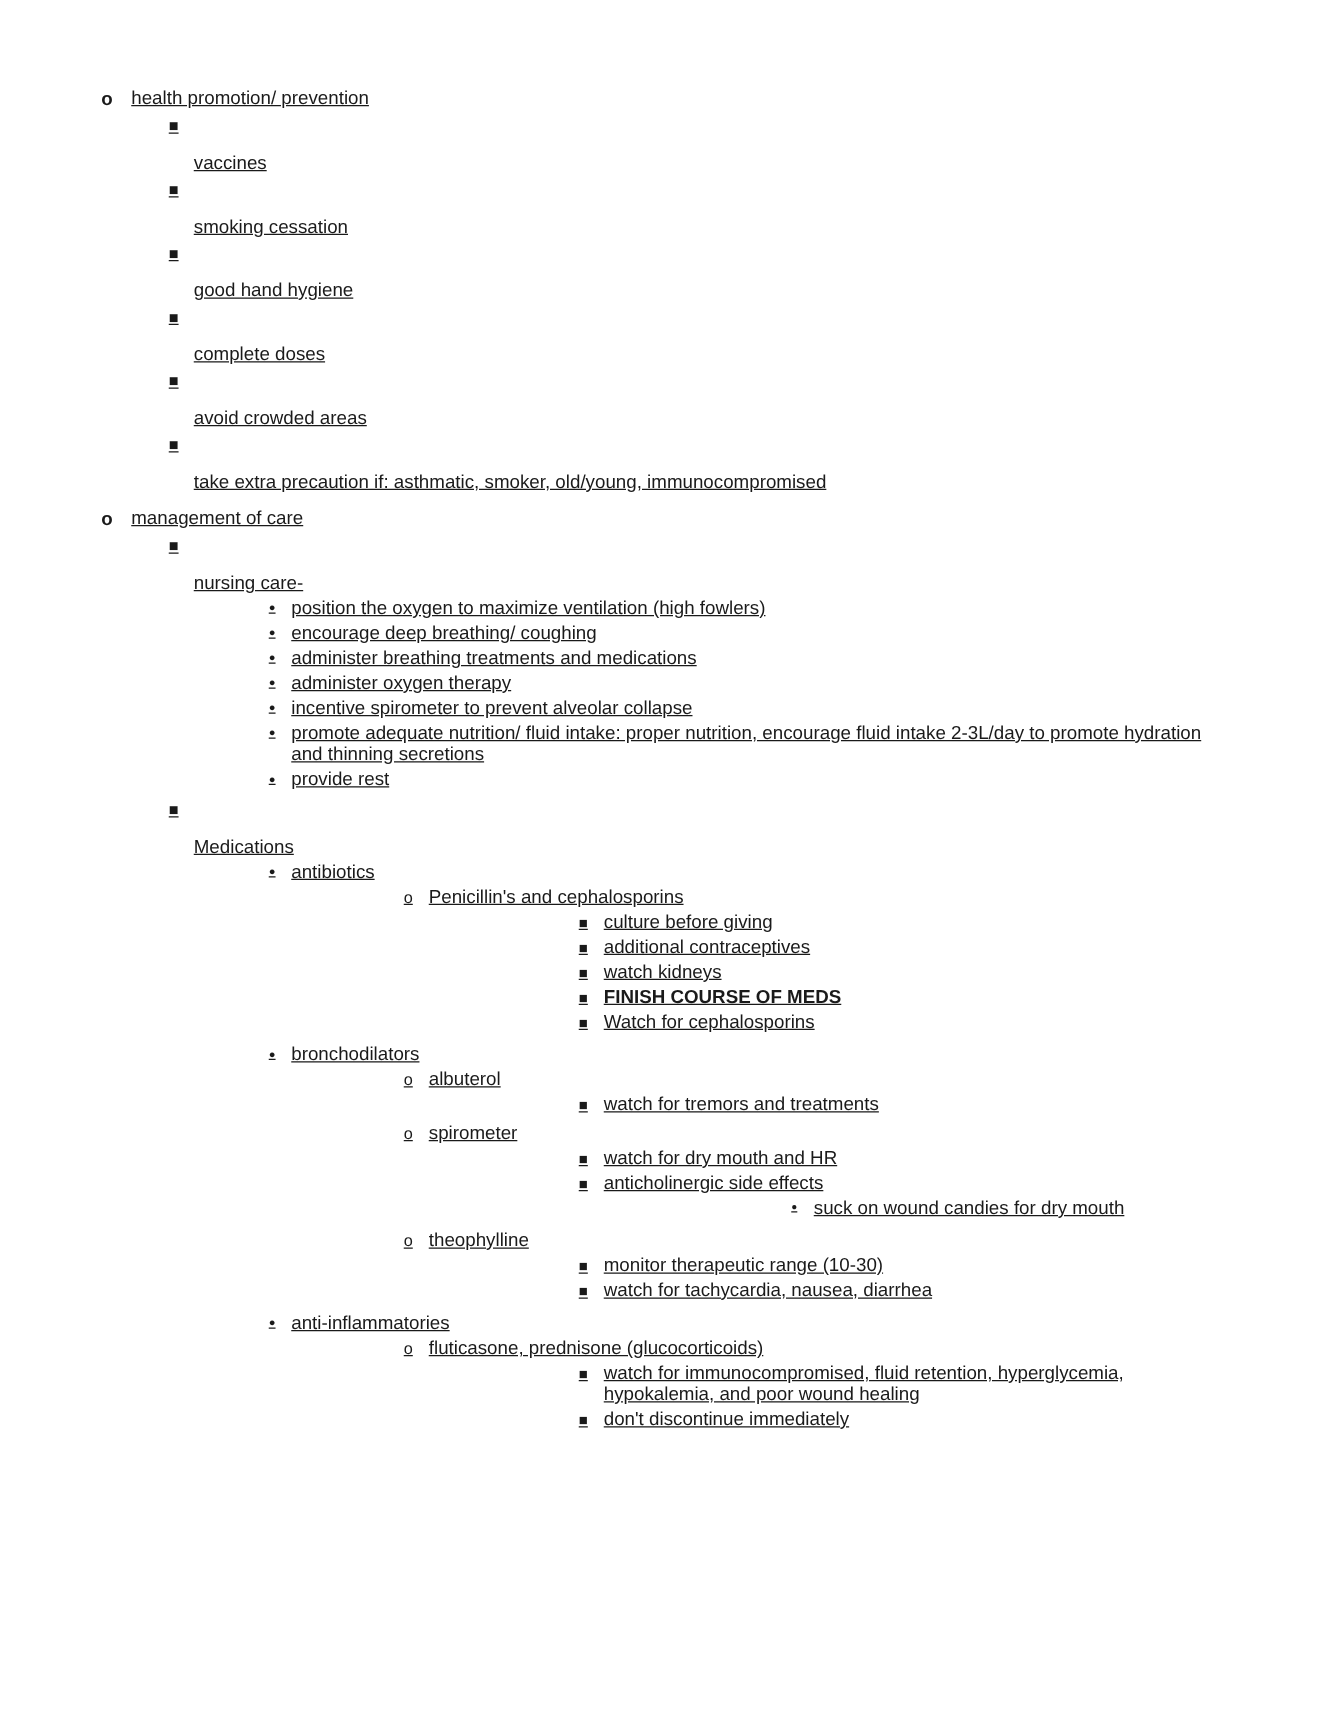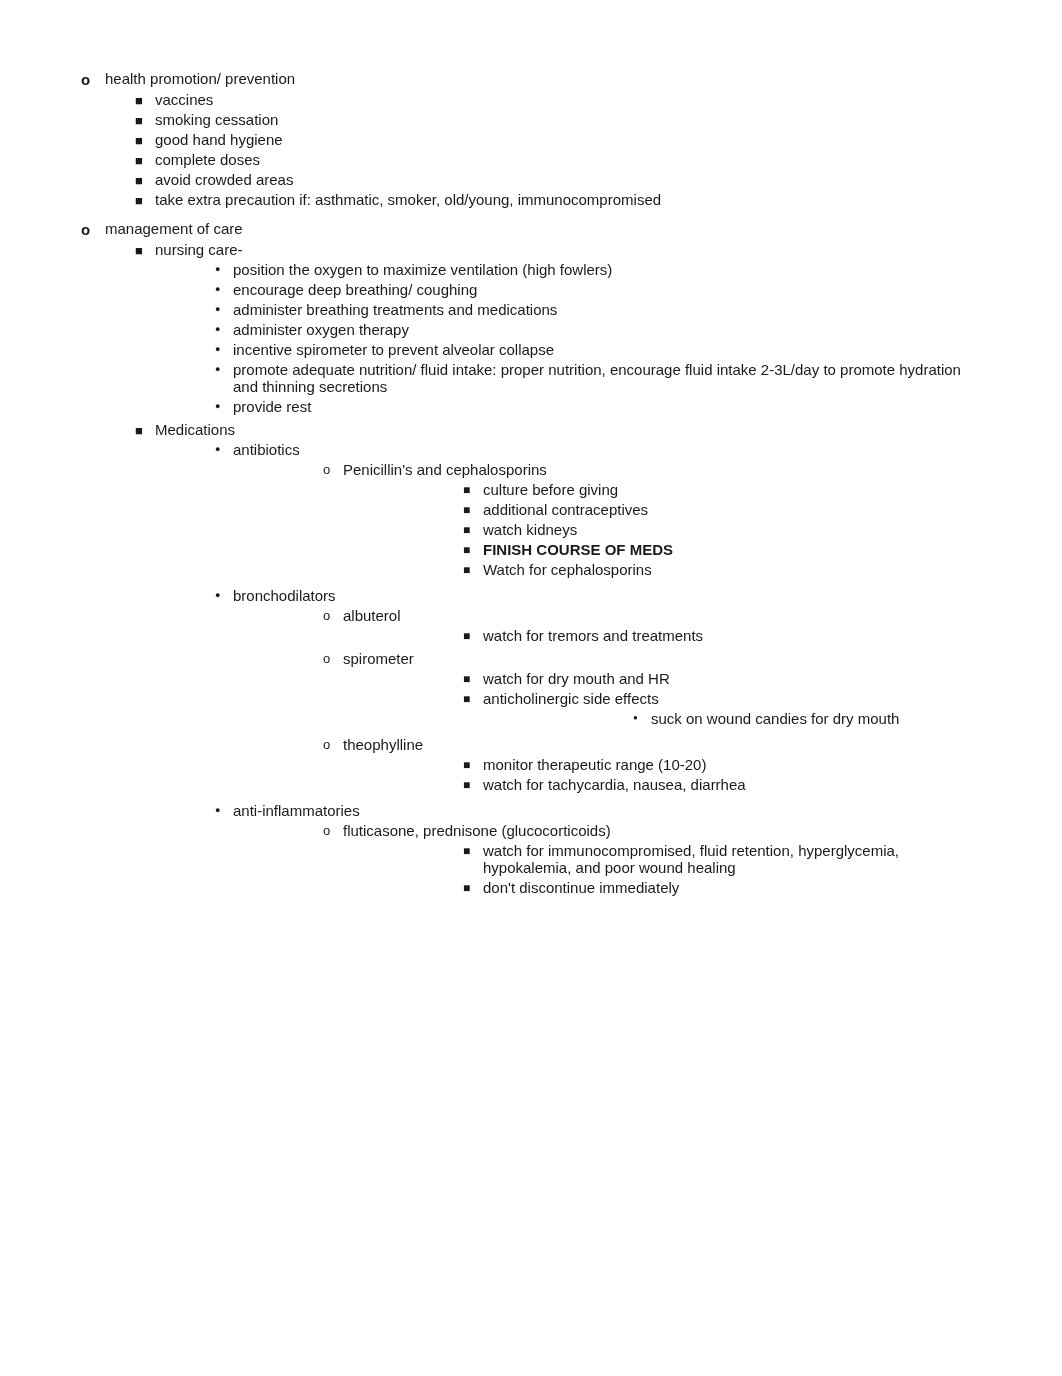--- a/index.html
+++ b/index.html
@@ -40,20 +40,21 @@
     .level1 > li > .bullet-o {
       font-weight: bold;
       margin-right: 10px;
       margin-top: 1px;
       min-width: 14px;
       font-size: 15px;
     }
 
     .level1 > li > .item-content {
       flex: 1;
+      text-decoration: underline;
     }
 
     
     .level2 {
       list-style: none;
       padding: 0;
       margin: 4px 0 4px 0;
     }
 
     .level2 > li {
@@ -65,20 +66,21 @@
     .level2 > li > .bullet-square {
       margin-right: 8px;
       margin-top: 2px;
       min-width: 12px;
       font-size: 13px;
       display: inline-block;
     }
 
     .level2 > li > .item-content {
       flex: 1;
+      margin-top: 31px;
     }
 
     
     .level3 {
       list-style: none;
       padding: 0;
       margin: 3px 0 3px 0;
     }
 
     .level3 > li {
@@ -354,21 +356,21 @@
                         </div>
                       </li>
 
                       <li>
                         <span class="bullet-o-sm">o</span>
                         <div class="item-content">
                           <span>theophylline</span>
                           <ul class="level5 indent5">
                             <li>
                               <span class="bullet-square-sm">■</span>
-                              <span class="item-content">monitor therapeutic range (10-20)</span>
+                              <span class="item-content">monitor therapeutic range (10-30)</span>
                             </li>
                             <li>
                               <span class="bullet-square-sm">■</span>
                               <span class="item-content">watch for tachycardia, nausea, diarrhea</span>
                             </li>
                           </ul>
                         </div>
                       </li>
                     </ul>
                   </div>

